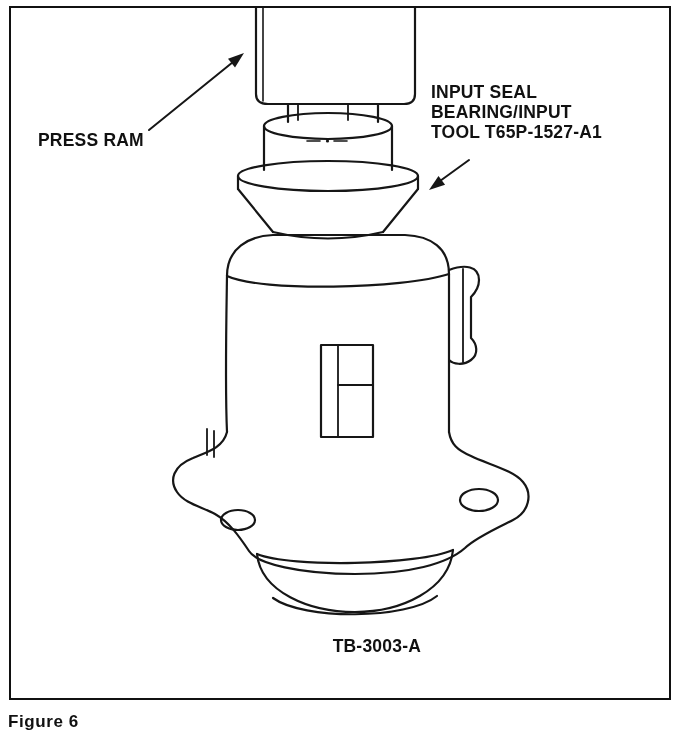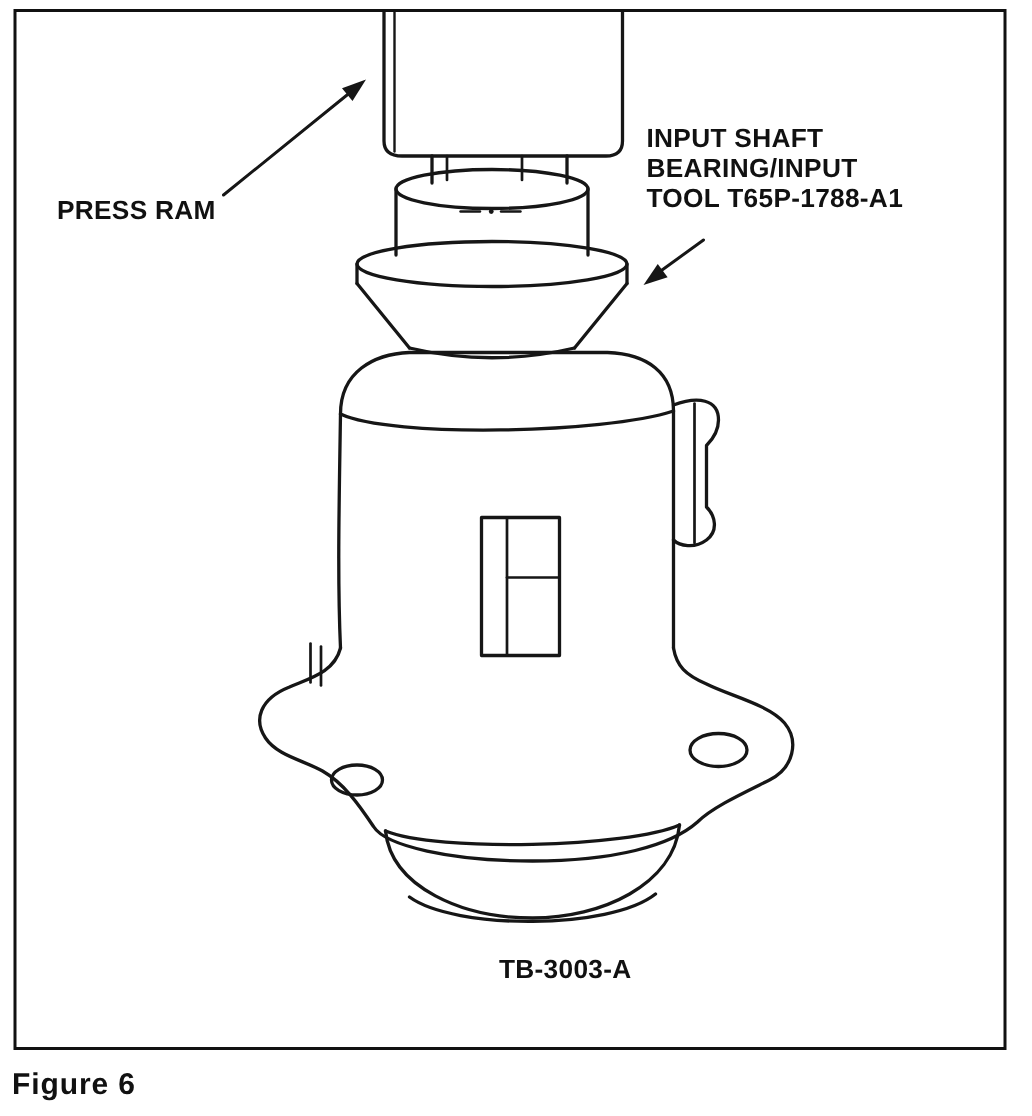--- a/index.html
+++ b/index.html
@@ -49,21 +49,21 @@
     width: 170px;
     text-align: right;
     white-space: nowrap;
   }
   .figure-caption {
     position: absolute;
     left: 8px;
     top: 712px;
     color: #111111;
     font-weight: 700;
-    font-size: 20px;
+    font-size: 17px;
     letter-spacing: 0.6px;
   }
   svg path, svg line, svg ellipse, svg circle {
     vector-effect: non-scaling-stroke;
   }
 </style>
 </head>
 <body>
 
 <div class="page">
@@ -138,23 +138,23 @@
       </g>
       <g>
         <path d="M458,152 L429,173" stroke-width="2"></path>
         <polygon points="418,182 427.5,168 434.1,176.8" fill="#161616" stroke="none"></polygon>
       </g>
     </svg>
 
     <div class="callout press-ram-label">PRESS RAM</div>
 
     <div class="callout tool-label">
-      <div>INPUT SHAFT</div>
+      <div>INPUT SEAL</div>
       <div>BEARING/INPUT</div>
-      <div>TOOL T65P-1788-A1</div>
+      <div>TOOL T65P-1527-A1</div>
     </div>
 
     <div class="callout part-number-label">TB-3003-A</div>
 
   </div>
 
   <div class="figure-caption">Figure 6</div>
 
 </div>
 

